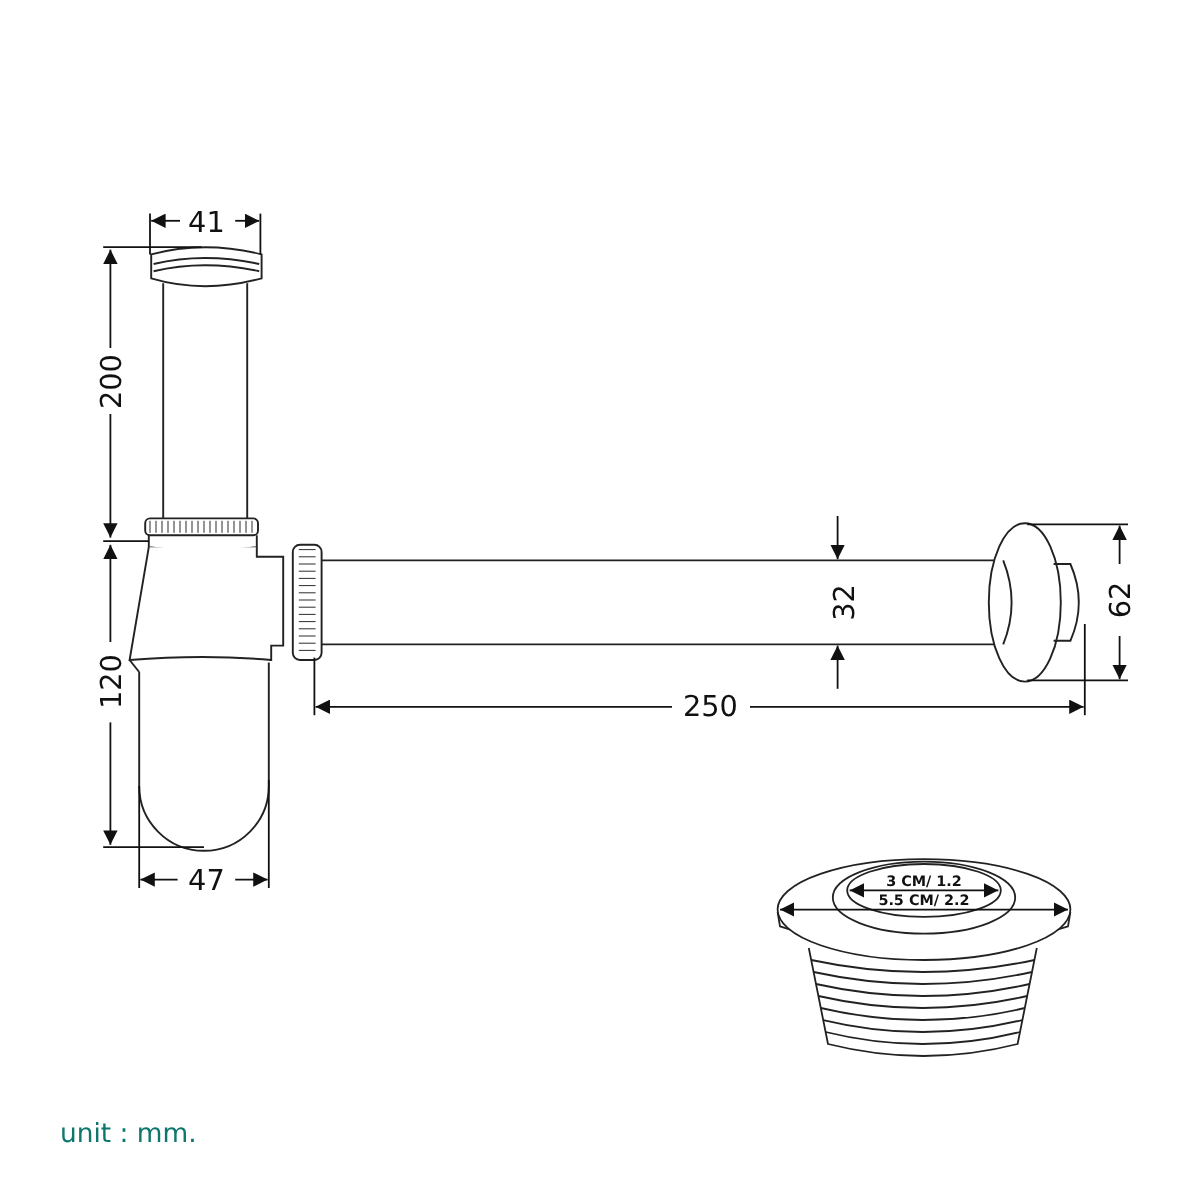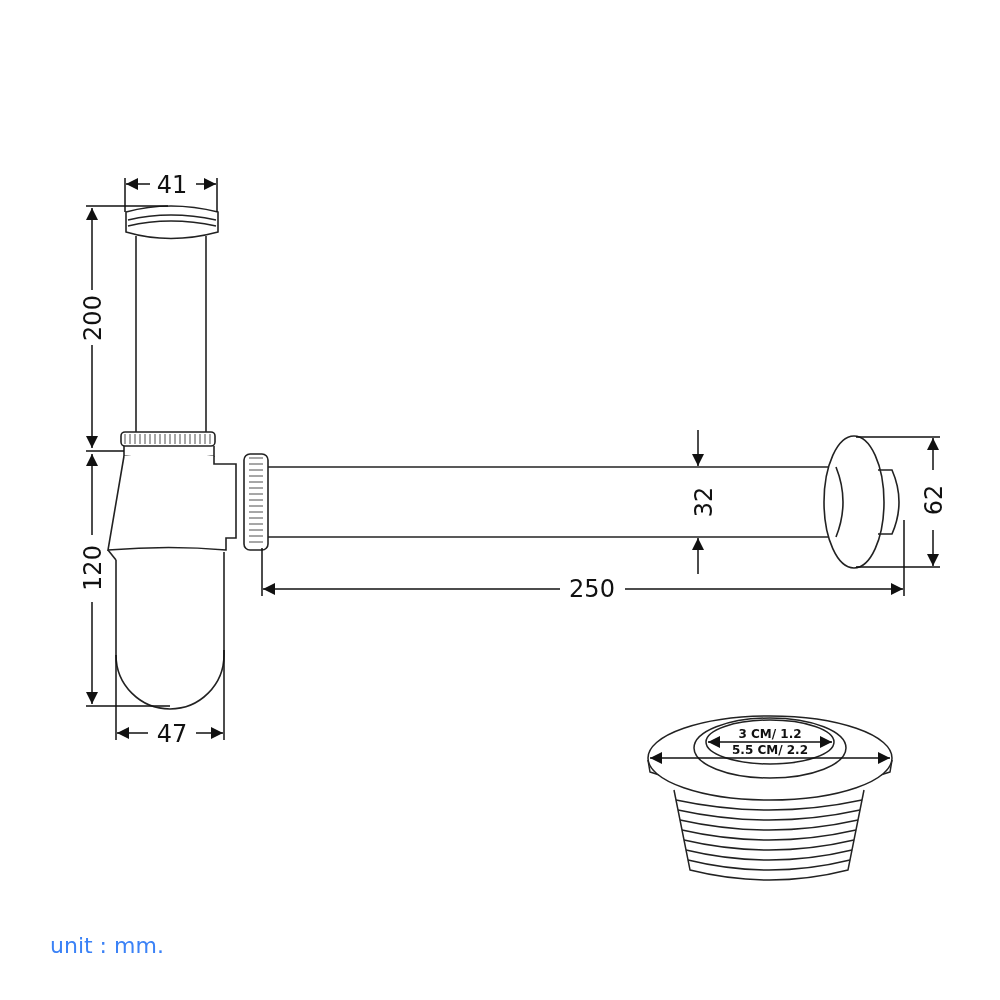--- a/index.html
+++ b/index.html
@@ -1,20 +1,20 @@
 <!DOCTYPE html>
 <html><head>
 <meta charset="utf-8">
 <style>
   html, body { margin: 0; padding: 0; background: #ffffff; }
   body { width: 1000px; height: 1000px; position: relative; overflow: hidden; font-family: "DejaVu Sans", sans-serif; }
   svg { position: absolute; left: 0; top: 0; }
   .dim { font-family: "DejaVu Sans", sans-serif; font-size: 24px; fill: #111; }
   .small { font-family: "DejaVu Sans", sans-serif; font-size: 12px; font-weight: bold; fill: #111; }
-  .unit { position: absolute; left: 50px; top: 933px; font-size: 22px; color: #3b82f6; font-family: "DejaVu Sans", sans-serif; }
+  .unit { position: absolute; left: 50px; top: 933px; font-size: 22px; color: #0f766e; font-family: "DejaVu Sans", sans-serif; }
 </style>
 </head>
 <body>
 
 <svg width="1000" height="1000" viewBox="0 0 1000 1000">
   <defs>
     <marker id="arr" viewBox="0 0 10 10" refX="10" refY="5" markerWidth="8" markerHeight="8" orient="auto-start-reverse">
       <path d="M0,0 L10,5 L0,10 z" fill="#111"></path>
     </marker>
   </defs>

